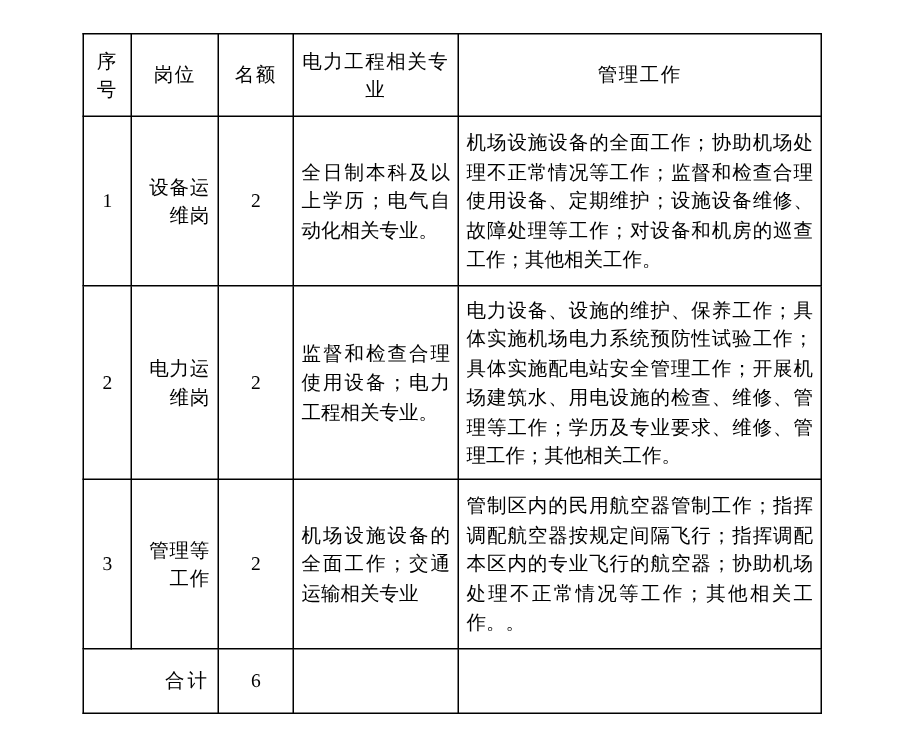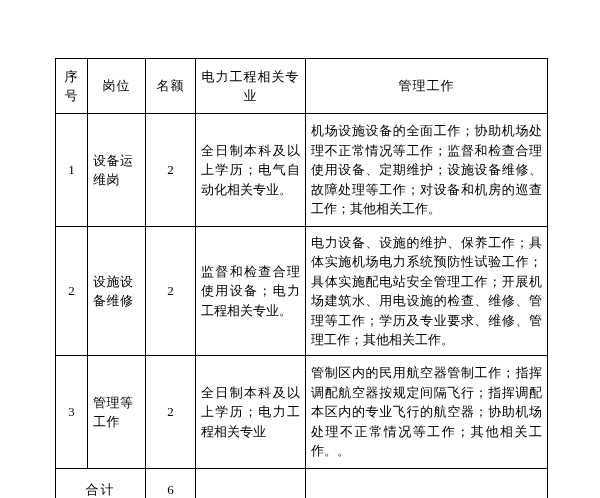--- a/index.html
+++ b/index.html
@@ -12,21 +12,20 @@
     height: 498px;
     font-family: "Liberation Serif", "DejaVu Serif", serif;
     color: #000000;
     overflow: hidden;
   }
   .page {
     position: relative;
     width: 600px;
     height: 400px;
     background: #ffffff;
-    margin-top: 36px;
   }
   .table-wrap {
     position: absolute;
     left: 55px;
     top: 22px;
     width: 492px;
   }
   table.job-table {
     border-collapse: collapse;
     width: 492px;
@@ -54,21 +53,21 @@
     letter-spacing: 1px;
   }
   thead td.head-tall {
     height: 46px;
   }
   .cell-no, .cell-quota {
     text-align: center;
     font-size: 13px;
   }
   .cell-post {
-    text-align: left;
+    text-align: right;
     font-size: 14px;
     line-height: 1.55;
     letter-spacing: 0.5px;
     font-family: Liberation Serif, serif;
   }
   .cell-edu {
     text-align: justify;
     text-align-last: left;
     font-size: 13.5px;
     line-height: 1.6;
@@ -81,21 +80,21 @@
     font-size: 13.5px;
     line-height: 1.62;
     padding-left: 7px;
     padding-right: 7px;
   }
   .row-1 td { height: 104px; }
   .row-2 td { height: 120px; }
   .row-3 td { height: 104px; }
   .row-total td { height: 34px; }
   .total-label {
-    text-align: center;
+    text-align: right;
     font-size: 13.5px;
     letter-spacing: 2px;
   }
   .empty-cell { }
 </style>
 </head>
 <body>
 
 <div class="page">
   <div class="table-wrap">
@@ -119,30 +118,30 @@
       <tbody>
         <tr class="row-1">
           <td class="cell-no">1</td>
           <td class="cell-post">设备运维岗</td>
           <td class="cell-quota">2</td>
           <td class="cell-edu">全日制本科及以上学历；电气自动化相关专业。</td>
           <td class="cell-duty">机场设施设备的全面工作；协助机场处理不正常情况等工作；监督和检查合理使用设备、定期维护；设施设备维修、故障处理等工作；对设备和机房的巡查工作；其他相关工作。</td>
         </tr>
         <tr class="row-2">
           <td class="cell-no">2</td>
-          <td class="cell-post">设施设备维修</td>
+          <td class="cell-post">电力运维岗</td>
           <td class="cell-quota">2</td>
           <td class="cell-edu">监督和检查合理使用设备；电力工程相关专业。</td>
           <td class="cell-duty">电力设备、设施的维护、保养工作；具体实施机场电力系统预防性试验工作；具体实施配电站安全管理工作；开展机场建筑水、用电设施的检查、维修、管理等工作；学历及专业要求、维修、管理工作；其他相关工作。</td>
         </tr>
         <tr class="row-3">
           <td class="cell-no">3</td>
           <td class="cell-post">管理等工作</td>
           <td class="cell-quota">2</td>
-          <td class="cell-edu">全日制本科及以上学历；电力工程相关专业</td>
+          <td class="cell-edu">机场设施设备的全面工作；交通运输相关专业</td>
           <td class="cell-duty">管制区内的民用航空器管制工作；指挥调配航空器按规定间隔飞行；指挥调配本区内的专业飞行的航空器；协助机场处理不正常情况等工作；其他相关工作。。</td>
         </tr>
         <tr class="row-total">
           <td class="total-label" colspan="2">合计</td>
           <td class="cell-quota">6</td>
           <td class="empty-cell"></td>
           <td class="empty-cell"></td>
         </tr>
       </tbody>
     </table>

